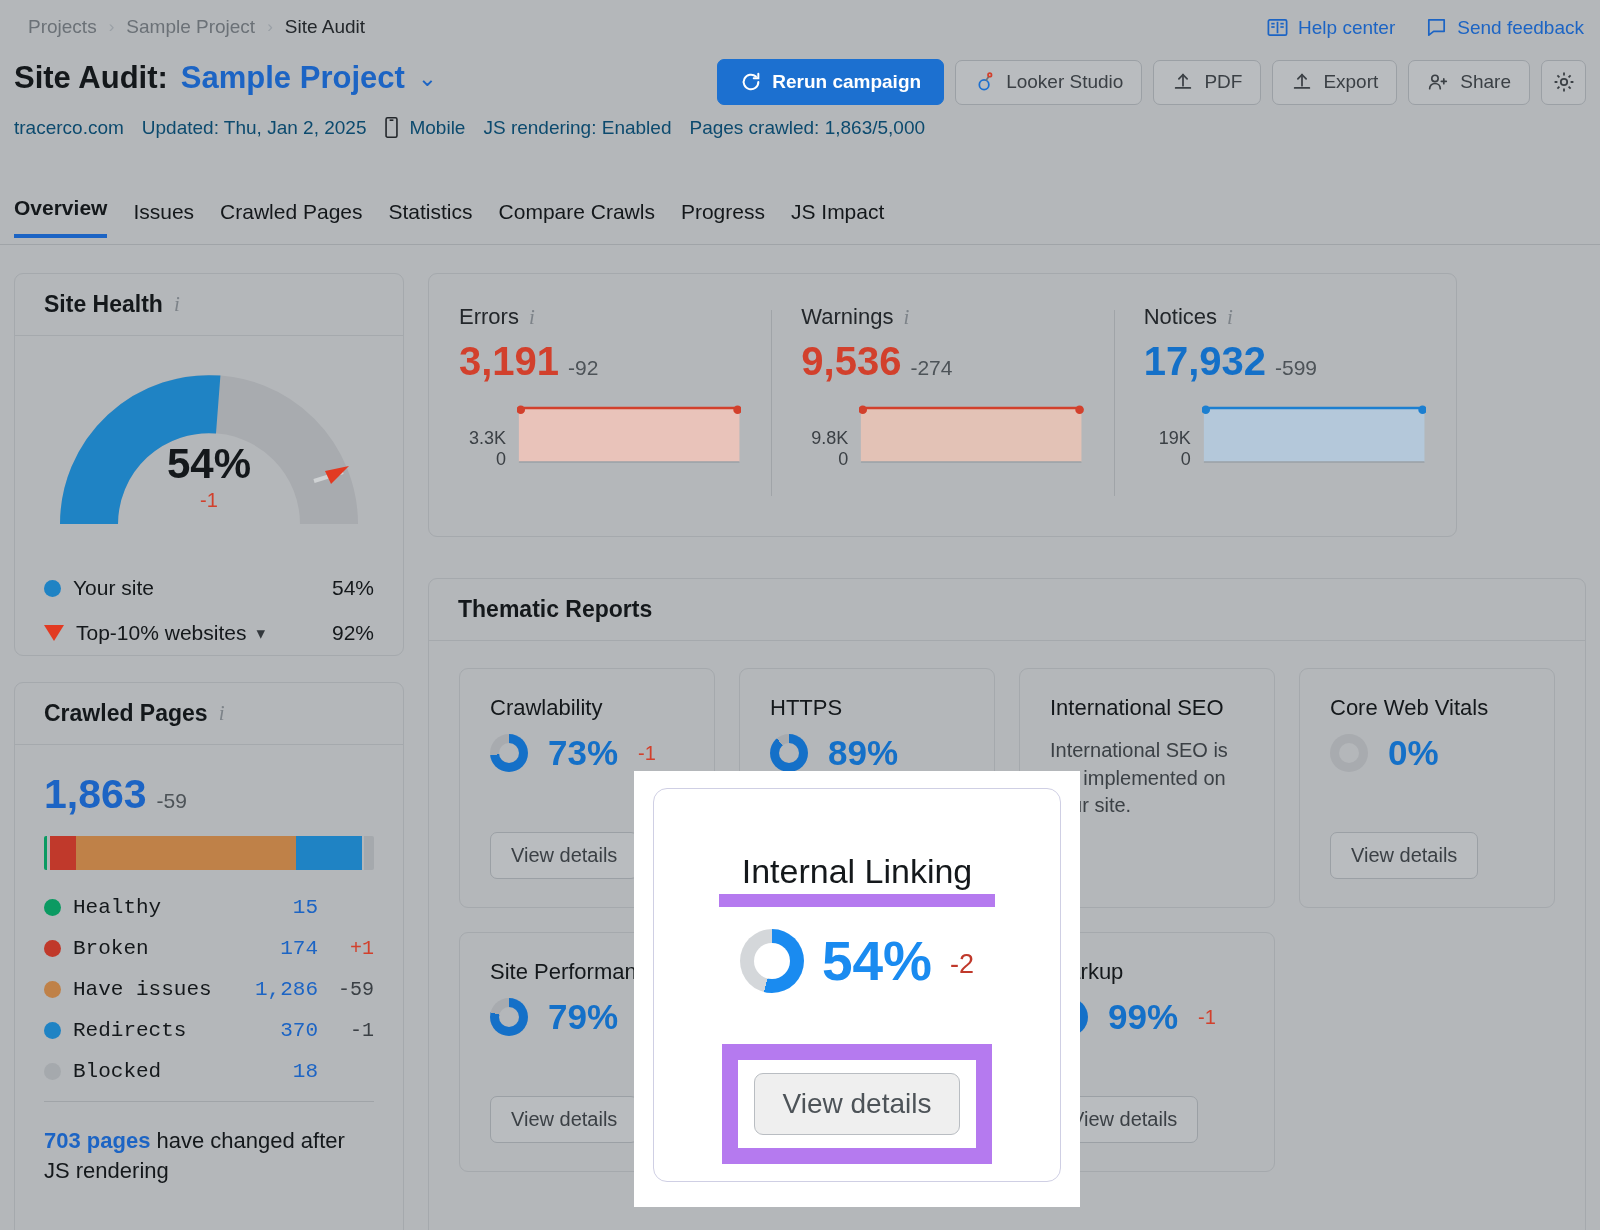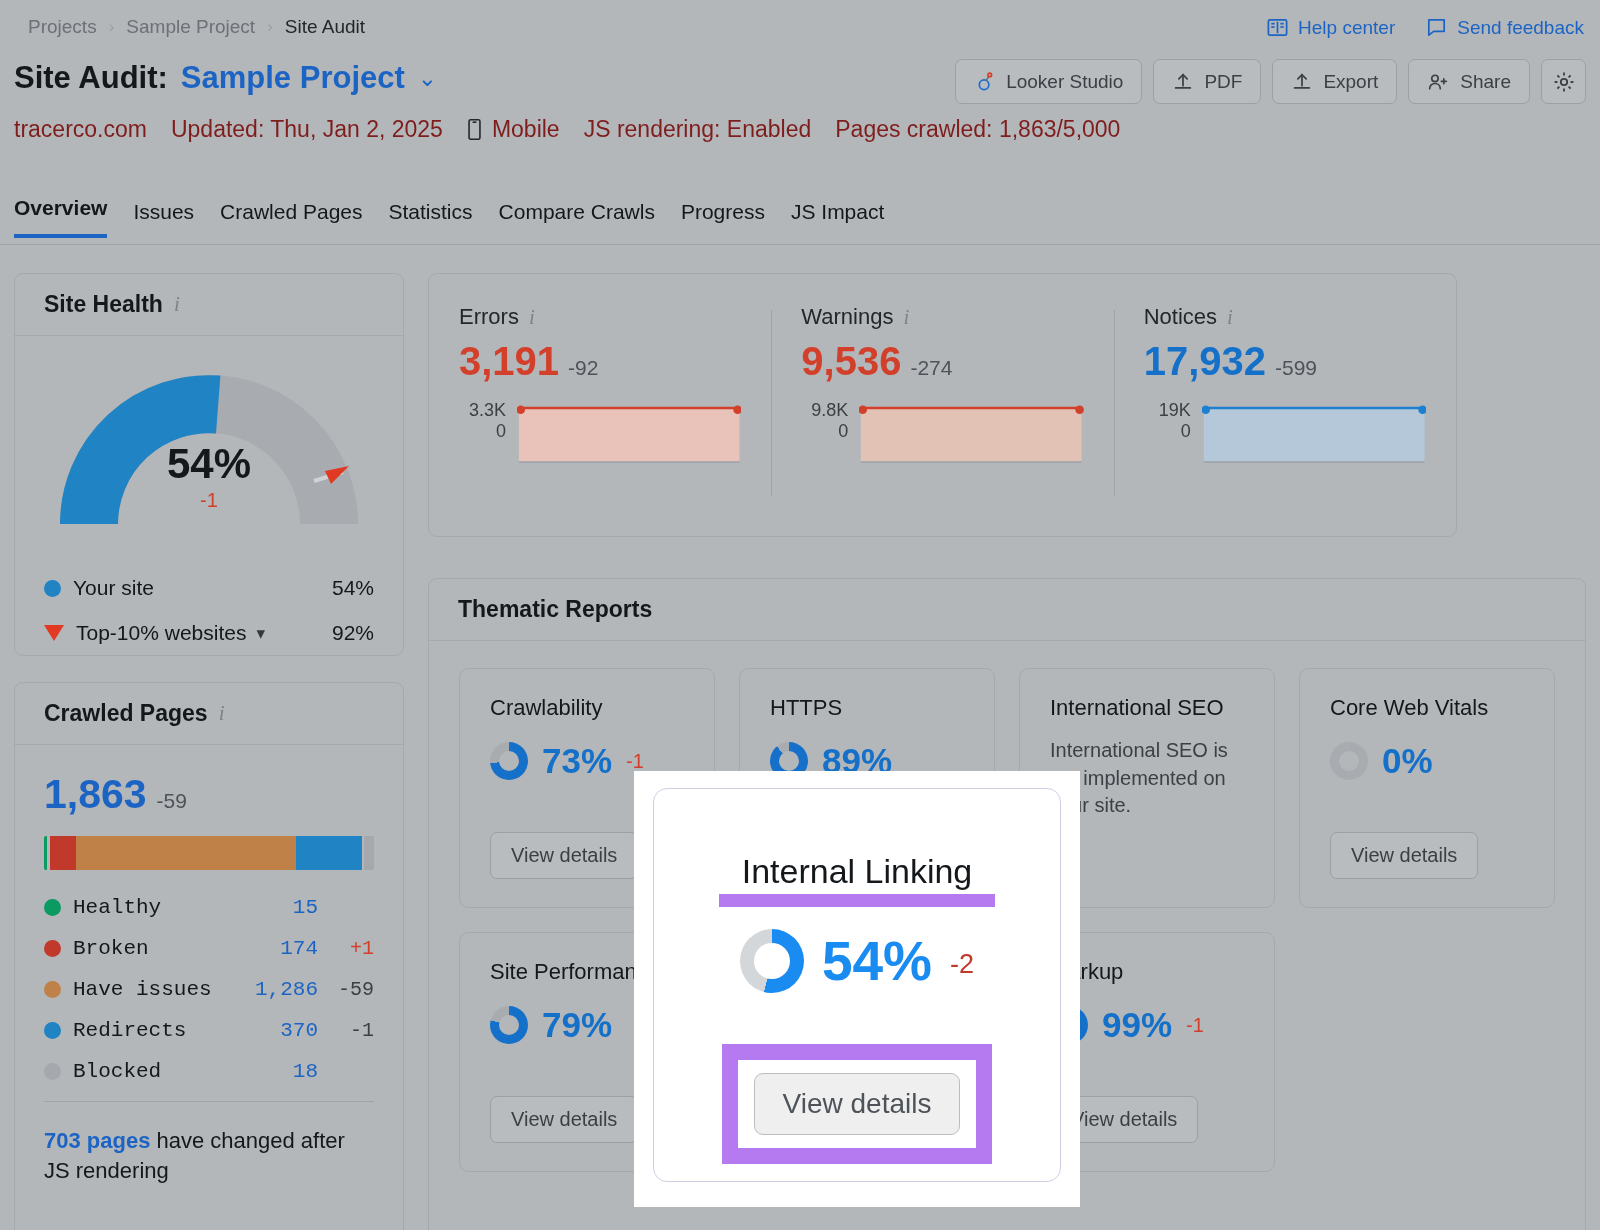--- a/index.html
+++ b/index.html
@@ -48,22 +48,22 @@
     font-size: 19px; cursor: pointer; white-space: nowrap;
   }
   .btn.primary {
     background: #1c70d0; border-color: #1c70d0; color: #fff;
     font-weight: bold; padding: 0 22px; height: 46px;
   }
   .btn.icononly { padding: 0; width: 45px; justify-content: center; }
 
   .metarow {
     position: absolute; left: 14px; top: 116px;
-    display: flex; align-items: center; gap: 24px;
-    font-size: 23px; color: #7f1d1d;
+    display: flex; align-items: center; gap: 18px;
+    font-size: 19px; color: #0c4a6e;
   }
   .metarow .it { display: flex; align-items: center; gap: 10px; }
 
   
   .tabs {
     position: absolute; left: 14px; top: 196px;
     display: flex; align-items: flex-end; gap: 26px;
     font-size: 21px; color: #14181b;
   }
   .tab { padding-bottom: 14px; cursor: pointer; white-space: nowrap; }
@@ -126,38 +126,38 @@
   .stat + .stat::before {
     content: ""; position: absolute; left: 0; top: 6px; bottom: 40px;
     width: 1px; background: #a0a4a8;
   }
   .stat-title { display: flex; align-items: center; gap: 10px; font-size: 22px; color: #23272b; }
   .stat-num { display: flex; align-items: baseline; gap: 9px; margin-top: 9px; }
   .stat-num .v { font-size: 40px; font-weight: bold; }
   .stat-num .d { font-size: 21px; color: #4d5358; }
   .stat-chart { display: flex; align-items: stretch; margin-top: 16px; height: 70px; }
   .stat-axis {
-    display: flex; flex-direction: column; justify-content: flex-start;
+    display: flex; flex-direction: column; justify-content: flex-end;
     font-size: 18px; color: #3b4045; text-align: right; width: 58px; padding-right: 11px;
   }
   .spark { flex: 1; position: relative; max-width: 240px; }
 
   
   #thematic { left: 428px; top: 578px; width: 1158px; height: 736px; }
   .them-grid {
     display: grid; grid-template-columns: repeat(4, 1fr);
     gap: 24px; padding: 27px 30px;
   }
   .tcard {
     border: 1px solid #a5a9ad; border-radius: 9px;
     padding: 26px 30px 28px; min-height: 240px;
     display: flex; flex-direction: column;
   }
   .tcard-title { font-size: 22px; color: #14181b; }
-  .tcard-score { display: flex; align-items: center; gap: 14px; margin-top: 20px; text-align: center; }
+  .tcard-score { display: flex; align-items: center; gap: 20px; margin-top: 12px; text-align: center; }
   .tcard-score .pct { font-size: 35px; font-weight: bold; color: #1470c8; }
   .tcard-score .d { font-size: 20px; color: #d2402c; }
   .tcard-desc { font-size: 20px; color: #3b4045; line-height: 1.38; margin-top: 16px; }
   .tcard .vd { margin-top: auto; }
   .vd-btn {
     display: inline-block; border: 1px solid #9ba0a5; border-radius: 7px;
     padding: 11px 20px; font-size: 20px; color: #3b4045;
     background: #b9bcbf; cursor: pointer;
   }
 
@@ -233,20 +233,29 @@
     </div>
   </div>
 
   <div class="titlerow">
     <span class="t1">Site Audit:</span>
     <span class="t2">Sample Project</span>
     <span class="chev">⌄</span>
   </div>
 
   <div class="actions">
+    <div class="btn primary">
+      <span>
+        <svg width="22" height="22" viewBox="0 0 24 24" fill="none" stroke="#fff" stroke-width="2.2" stroke-linecap="round">
+          <path d="M20 12a8 8 0 1 1-2.6-5.9"></path>
+            <path d="M20 3v5h-5"></path>
+        </svg>
+      </span>
+      <span>Rerun campaign</span>
+    </div>
     <div class="btn">
       <span>
         <svg width="22" height="22" viewBox="0 0 24 24" fill="none" stroke-width="1.9">
           <circle cx="11" cy="15" r="5.2" stroke="#1c70d0"></circle>
           <path d="M13 10.5 L16.5 5.5" stroke="#6b7177"></path>
           <circle cx="17.2" cy="4.3" r="1.9" stroke="#d2402c"></circle>
         </svg>
       </span>
       <span>Looker Studio</span>
     </div>

